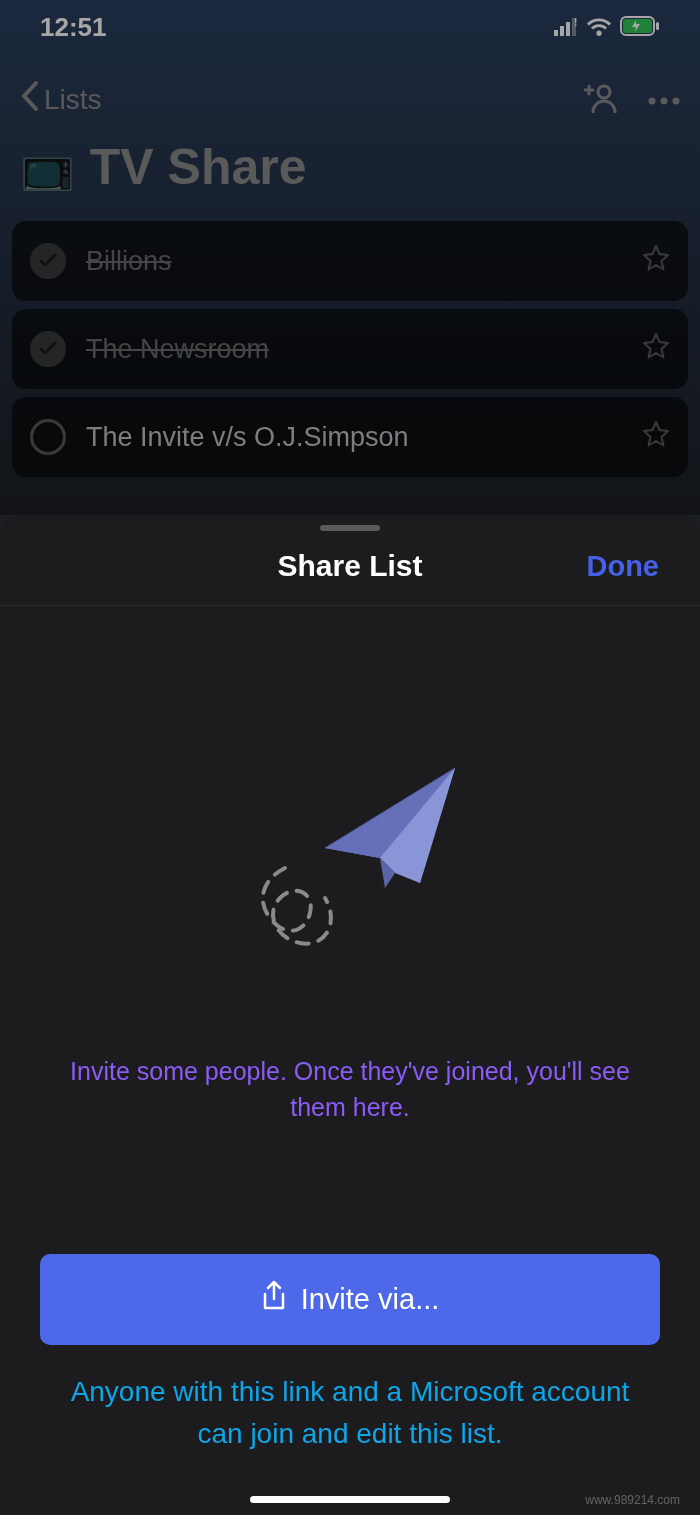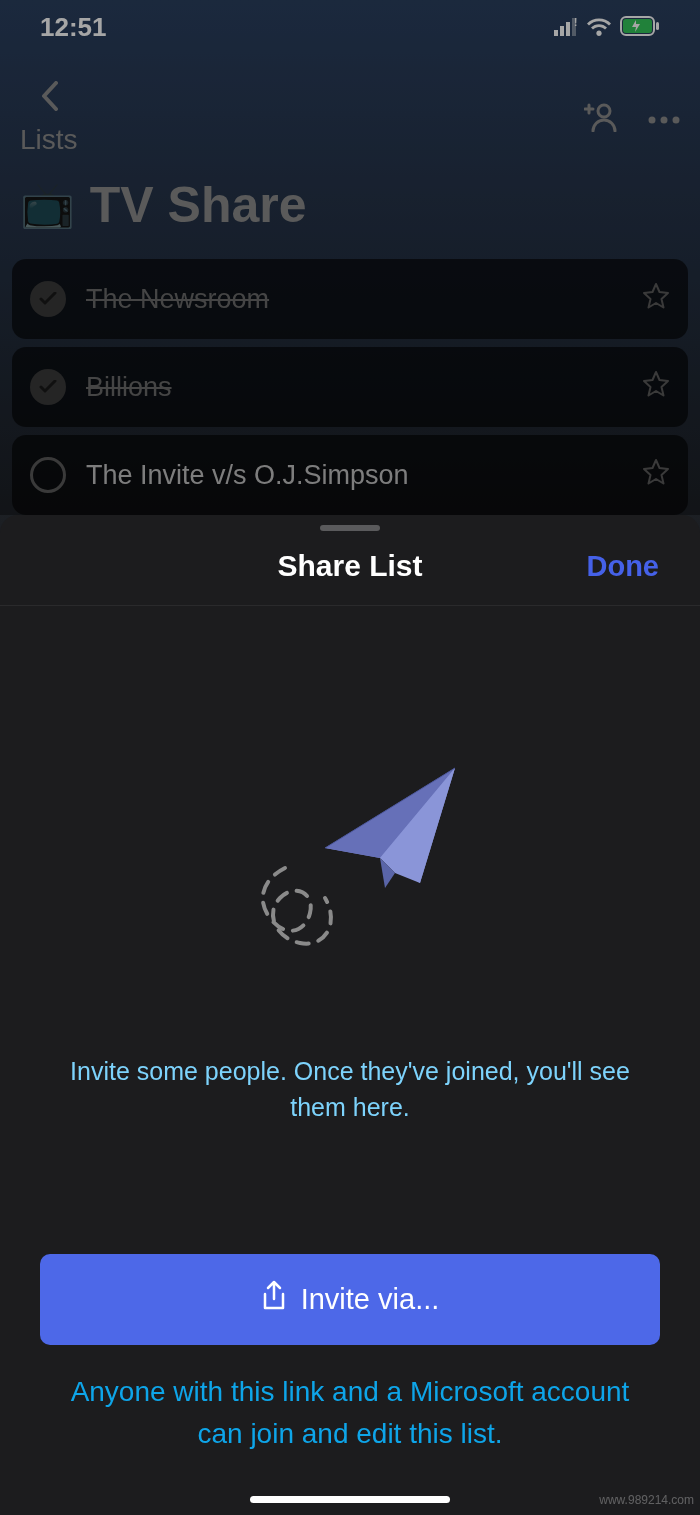--- a/index.html
+++ b/index.html
@@ -36,21 +36,20 @@
       align-items: center;
       padding: 30px 20px 10px;
       color: #8a8a8a;
     }
     .back-button {
       display: flex;
       align-items: center;
       gap: 6px;
       color: #8a8a8a;
       font-size: 28px;
-      flex-direction: column;
     }
     .nav-actions {
       display: flex;
       align-items: center;
       gap: 30px;
     }
     .title-row {
       display: flex;
       align-items: center;
       gap: 15px;
@@ -164,21 +163,21 @@
       padding: 40px 40px;
     }
     .plane-illustration {
       width: 280px;
       height: 280px;
       margin-bottom: 50px;
       position: relative;
     }
     .invite-text {
       font-size: 25px;
-      color: #7dd3fc;
+      color: #8b5cf6;
       text-align: center;
       line-height: 1.45;
       padding: 0 10px;
     }
     .sheet-footer {
       padding: 12px 40px 60px;
     }
     .invite-button {
       width: 100%;
       background: #4d68e8;
@@ -207,21 +206,21 @@
       left: 50%;
       transform: translateX(-50%);
       width: 200px;
       height: 7px;
       background: #fff;
       border-radius: 4px;
     }
     .watermark {
       position: absolute;
       bottom: 8px;
-      right: 6px;
+      right: 20px;
       font-size: 12px;
       color: rgba(255,255,255,0.3);
     }
   </style>
 </head>
 <body>
 
 <div class="status-bar">
   <div>12:51</div>
   <div class="status-right">
@@ -282,34 +281,34 @@
   <span class="list-title">TV Share</span>
 </div>
 
 <div class="tasks">
   <div class="task-item">
     <div class="checkbox">
       <svg width="18" height="14" viewBox="0 0 18 14">
           <path d="M2 7l4 4 10-10" stroke="#1a1a1a" stroke-width="3" fill="none" stroke-linecap="round" stroke-linejoin="round"></path>
         </svg>
     </div>
-    <span class="task-text completed">The Newsroom</span>
+    <span class="task-text completed">Billions</span>
     <span class="star">
       <svg width="28" height="28" viewBox="0 0 28 28">
           <path d="M14 2l3.5 8 8.5 1-6.5 6 2 8.5-7.5-4.5-7.5 4.5 2-8.5-6.5-6 8.5-1z" stroke="#5a5a5a" stroke-width="2" fill="none" stroke-linejoin="round"></path>
         </svg>
     </span>
   </div>
   <div class="task-item">
     <div class="checkbox">
       <svg width="18" height="14" viewBox="0 0 18 14">
           <path d="M2 7l4 4 10-10" stroke="#1a1a1a" stroke-width="3" fill="none" stroke-linecap="round" stroke-linejoin="round"></path>
         </svg>
     </div>
-    <span class="task-text completed">Billions</span>
+    <span class="task-text completed">The Newsroom</span>
     <span class="star">
       <svg width="28" height="28" viewBox="0 0 28 28">
           <path d="M14 2l3.5 8 8.5 1-6.5 6 2 8.5-7.5-4.5-7.5 4.5 2-8.5-6.5-6 8.5-1z" stroke="#5a5a5a" stroke-width="2" fill="none" stroke-linejoin="round"></path>
         </svg>
     </span>
   </div>
   <div class="task-item">
     <div class="checkbox unchecked"></div>
     <span class="task-text active">The Invite v/s O.J.Simpson</span>
     <span class="star">

